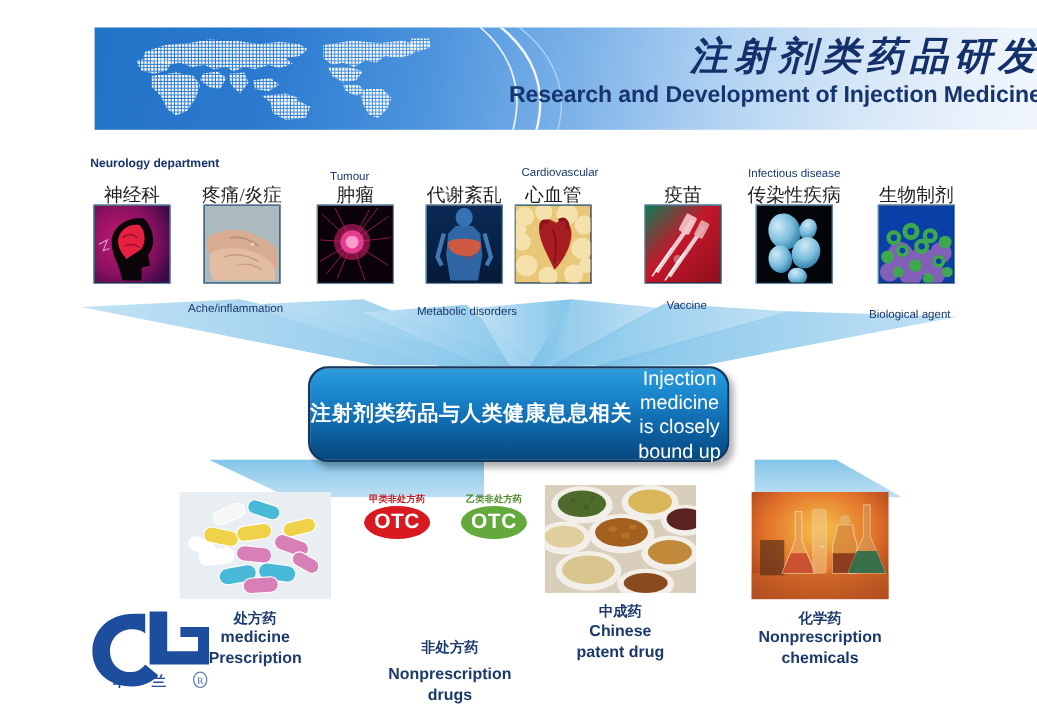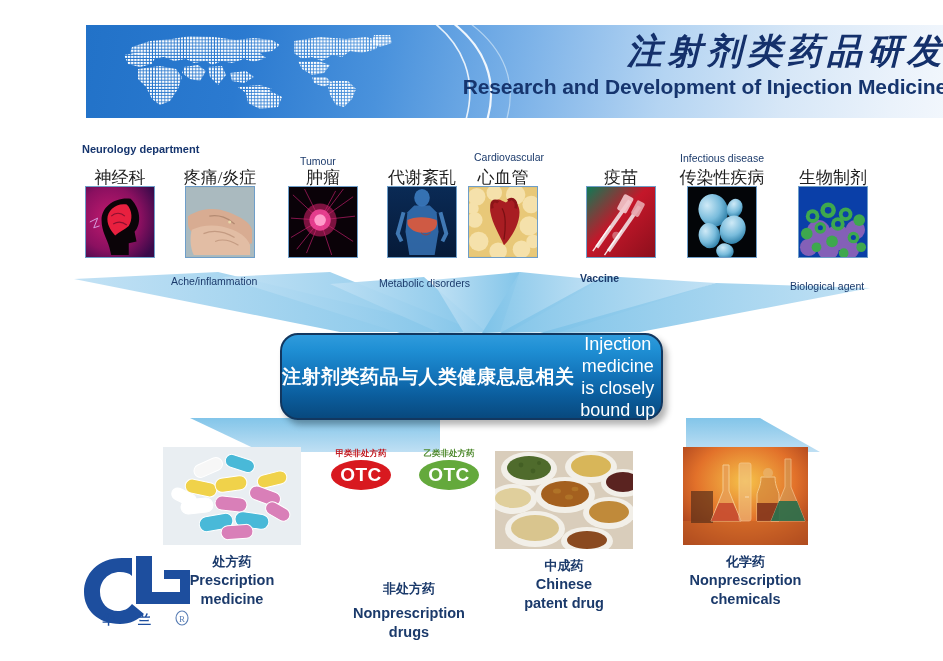--- a/index.html
+++ b/index.html
@@ -381,21 +381,21 @@
             <circle cx="40" cy="38" r="3"></circle>
               <circle cx="22" cy="42" r="2.6"></circle>
               <circle cx="56" cy="52" r="2.6"></circle>
           </g>
         </svg>
       </div>
     </div>
 
     <div class="lbl-en-under" style="left:171px;top:275px;">Ache/inflammation</div>
     <div class="lbl-en-under" style="left:379px;top:277px;">Metabolic disorders</div>
-    <div class="lbl-en-under" style="left:580px;top:272px;font-weight:bold;">Vaccine</div>
+    <div class="lbl-en-under" style="left:606px;top:272px;">Vaccine</div>
     <div class="lbl-en-under" style="left:790px;top:280px;">Biological agent</div>
   </div>
 
   <div class="centerbox">
     <div class="cb-cn">注射剂类药品与人类健康息息相关</div>
     <div class="cb-en">Injection medicine is closely bound up</div>
   </div>
 
   <div>
 
@@ -414,42 +414,42 @@
             <rect x="52" y="50" width="32" height="14" rx="7" fill="#d97fb8" transform="rotate(6 68 57)"></rect>
             <rect x="36" y="68" width="34" height="15" rx="7.5" fill="#49b9d8" transform="rotate(-10 53 75)"></rect>
             <rect x="72" y="66" width="34" height="15" rx="7.5" fill="#49b9d8" transform="rotate(8 89 73)"></rect>
             <rect x="58" y="78" width="32" height="14" rx="7" fill="#d97fb8" transform="rotate(-4 74 85)"></rect>
             <rect x="102" y="58" width="26" height="13" rx="6.5" fill="#d97fb8" transform="rotate(30 115 64)"></rect>
             <rect x="8" y="44" width="26" height="12" rx="6" fill="#ffffff" transform="rotate(26 21 50)"></rect>
           </g>
         </svg>
       </div>
       <div class="b-cn" style="margin-top:8px;">处方药</div>
+      <div class="b-en">medicine</div>
       <div class="b-en">Prescription</div>
-      <div class="b-en">medicine</div>
     </div>
 
     <div class="otcwrap">
       <div class="otc" style="left:0px;top:0px;width:70px;">
         <div class="otc-cn" style="color:#c21a20;">甲类非处方药</div>
         <div class="otc-oval" style="background:#d8191f;">OTC</div>
       </div>
       <div class="otc" style="left:88px;top:0px;width:70px;">
         <div class="otc-cn" style="color:#4f8a2e;">乙类非处方药</div>
         <div class="otc-oval" style="background:#64a93c;">OTC</div>
       </div>
     </div>
 
     <div class="bcell" style="left:340px;top:545px;width:138px;margin-top:35px;">
       <div class="b-cn">非处方药</div>
       <div class="b-en" style="margin-top:6px;">Nonprescription</div>
       <div class="b-en">drugs</div>
     </div>
 
-    <div class="bcell" style="left:495px;top:451px;width:138px;">
+    <div class="bcell" style="left:495px;top:441px;width:138px;">
       <div class="bthumb" style="width:138px;height:98px;">
         <svg viewBox="0 0 138 98" width="138" height="98">
           <rect width="138" height="98" fill="#d9cdbb"></rect>
           <g>
             <ellipse cx="34" cy="18" rx="28" ry="17" fill="#f2efe8"></ellipse>
               <ellipse cx="34" cy="17" rx="22" ry="12" fill="#4f6b2c"></ellipse>
             <ellipse cx="96" cy="16" rx="26" ry="16" fill="#f2efe8"></ellipse>
               <ellipse cx="96" cy="15" rx="20" ry="11" fill="#d8b659"></ellipse>
             <ellipse cx="128" cy="32" rx="22" ry="14" fill="#f2efe8"></ellipse>
               <ellipse cx="128" cy="31" rx="17" ry="10" fill="#5a2320"></ellipse>

